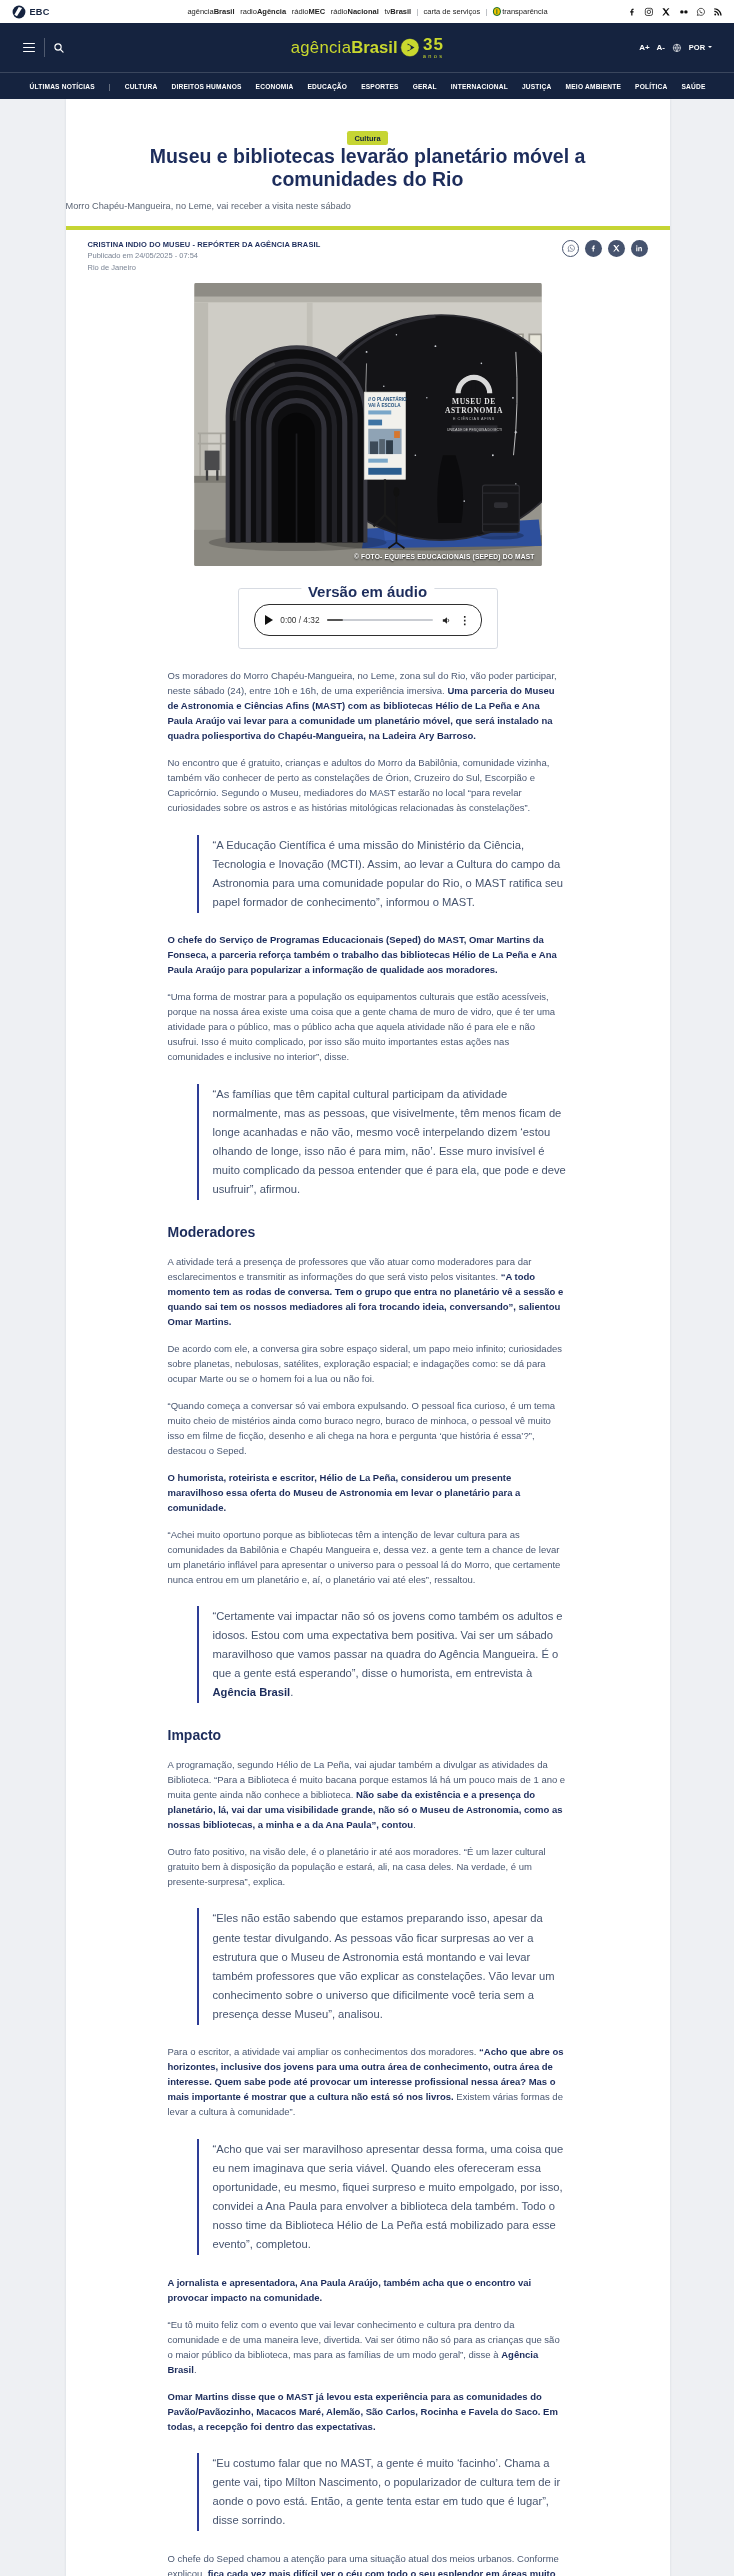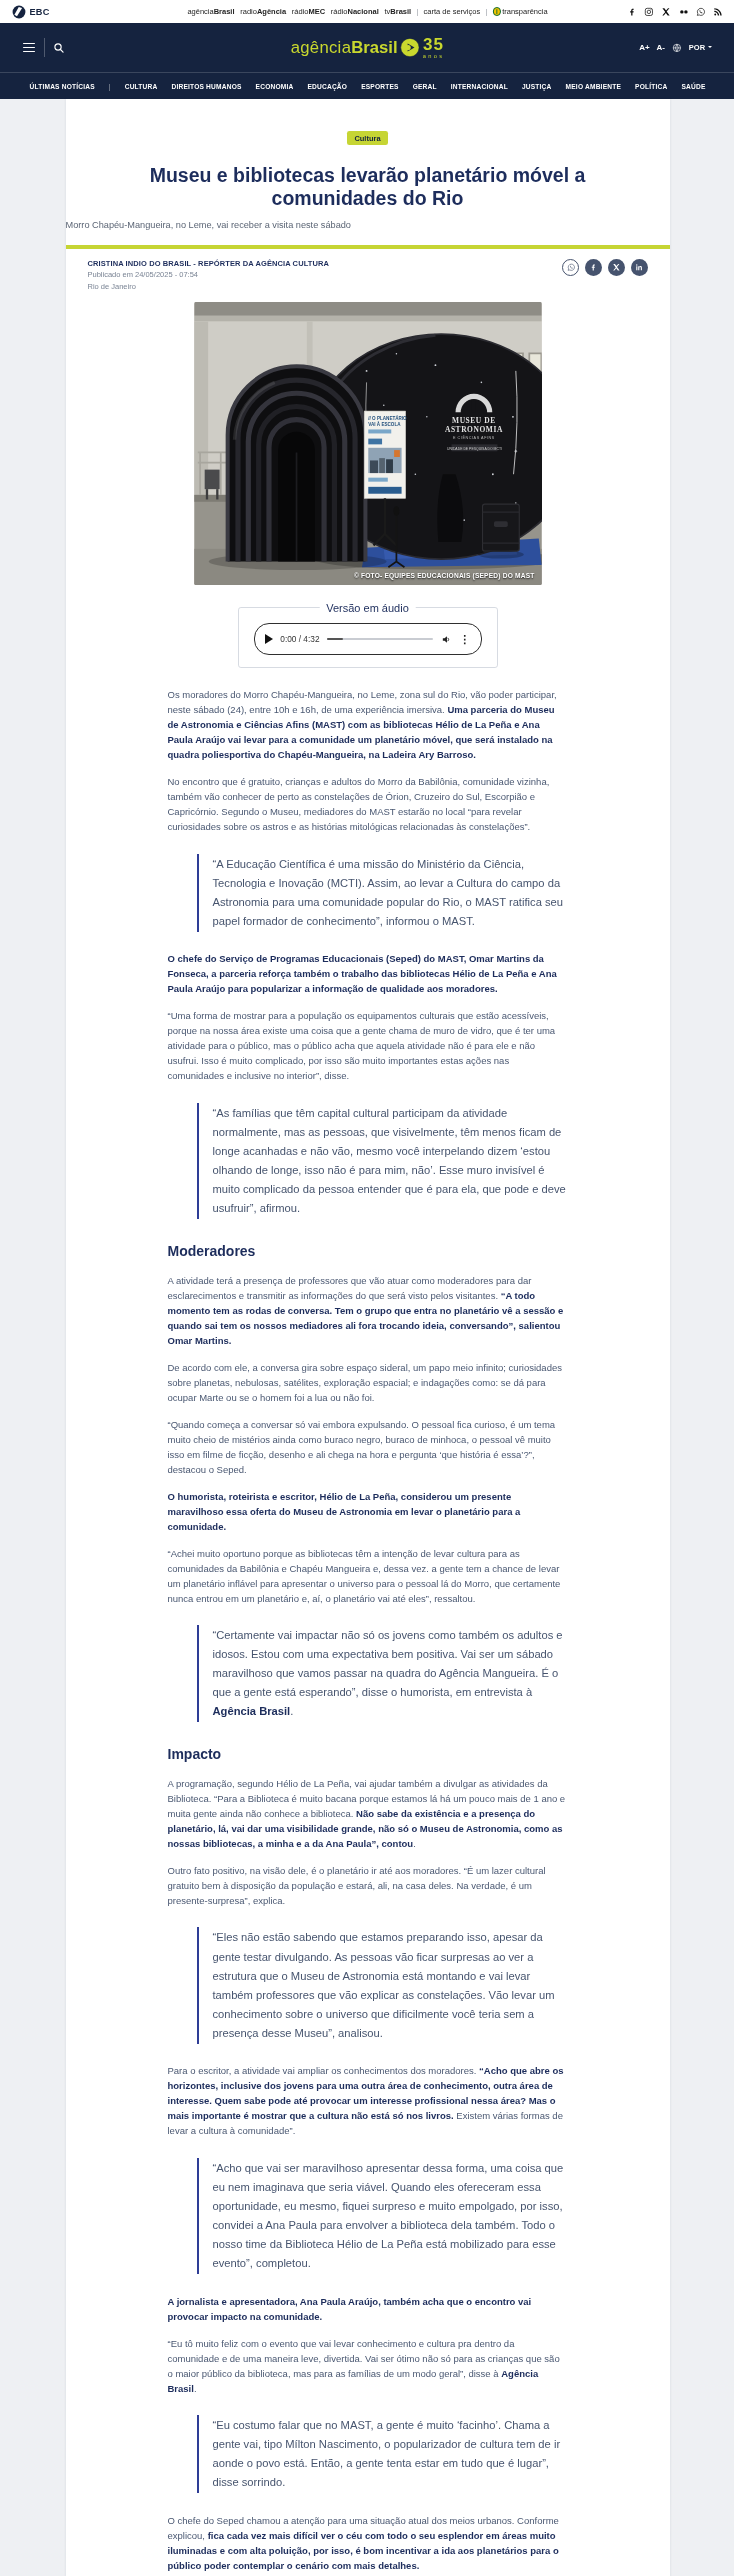--- a/index.html
+++ b/index.html
@@ -45,38 +45,38 @@
   .chev{width:0;height:0;border-left:2.3px solid transparent;border-right:2.3px solid transparent;border-top:2.9px solid #fff;display:inline-block;}
 
   
   .mainnav{background:#15233f;border-top:0.6px solid rgba(255,255,255,.16);height:26.4px;display:flex;align-items:center;justify-content:center;gap:14px;}
   .nav-item{color:#fff;font-size:6.6px;font-weight:700;letter-spacing:0.2px;white-space:nowrap;}
   .nav-sep{color:rgba(255,255,255,.55);font-size:7px;}
 
   
   .card{width:604px;margin:0 auto 10.3px;background:#fff;border-radius:0 0 5.7px 5.7px;box-shadow:0 0.6px 2.9px rgba(20,30,60,.10);padding-top:32px;overflow:hidden;}
   .badge{display:block;margin:0 auto;width:max-content;background:#c6d534;color:#15233f;font-weight:700;font-size:7.5px;padding:2.3px 7.5px;border-radius:2.3px;}
-  h1.title{width:448px;margin:19px auto 0;text-align:center;color:#1d2d5c;font-size:19.5px;line-height:1.18;font-weight:700;}
+  h1.title{width:448px;margin:0 auto 0;text-align:center;color:#1d2d5c;font-size:19.5px;line-height:1.18;font-weight:700;}
   .subtitle{text-align:left;color:#5b6575;font-size:9.2px;margin:10.3px 0 0;}
   .accent-divider{height:3.4px;background:#c6d534;margin-top:15px;}
 
   .byline-row{display:flex;justify-content:space-between;align-items:flex-start;padding:10.3px 22px 2.3px;}
   .author{font-size:7.5px;font-weight:700;color:#1d2d5c;letter-spacing:0.1px;}
   .pub,.loc{font-size:7.5px;color:#7a8494;margin-top:2.3px;}
   .share-row{display:flex;gap:5.7px;}
   .circle-icon{width:17px;height:17px;border-radius:50%;display:flex;align-items:center;justify-content:center;background:#46536e;color:#fff;box-sizing:border-box;}
   .circle-icon svg{width:8.6px;height:8.6px;}
   .circle-icon.outline{background:#fff;border:1px solid #46536e;color:#46536e;}
 
   figure.photo{width:348px;margin:9.2px auto 0;position:relative;padding:0;}
   figure.photo svg{display:block;border-radius:1.7px;}
   .credit{position:absolute;right:7px;bottom:5.7px;color:#fff;font-size:6.6px;font-weight:700;letter-spacing:0.2px;text-shadow:0 0.6px 1.7px rgba(0,0,0,.8);}
 
   .audio-box{width:260px;margin:22px auto 0;border:0.6px solid #d7dbe2;border-radius:2.9px;padding:15px 15px 11.5px;position:relative;box-sizing:border-box;}
-  .audio-legend{position:absolute;top:-5.7px;left:50%;transform:translateX(-50%);background:#fff;padding:0 7px;font-weight:400;font-size:11px;color:#1d2d5c;white-space:nowrap;}
+  .audio-legend{position:absolute;top:-5.7px;left:50%;transform:translateX(-50%);background:#fff;padding:0 7px;font-weight:700;font-size:15px;color:#1d2d5c;white-space:nowrap;}
   .player{height:30px;border:0.9px solid #2f2f2f;border-radius:15px;display:flex;align-items:center;padding:0 10.3px;gap:7.5px;}
   .play-btn{width:0;height:0;border-left:8px solid #111;border-top:5.2px solid transparent;border-bottom:5.2px solid transparent;cursor:pointer;flex:0 0 auto;}
   .time{font-size:8.3px;color:#333;white-space:nowrap;}
   .track{flex:1;height:2.3px;background:#c9ccd2;border-radius:1.1px;position:relative;cursor:pointer;}
   .track-fill{position:absolute;left:0;top:0;height:100%;width:16px;background:#555;border-radius:1.1px;}
   .vol{color:#222;}
   .vol svg{width:11px;height:11px;}
   .kebab{font-size:11px;color:#222;font-weight:700;line-height:1;cursor:pointer;}
 
   .article-body{width:400px;margin:19.5px auto 0;color:#4a5872;font-size:9.5px;line-height:1.58;}
@@ -219,21 +219,21 @@
   </nav>
 
 <main class="card">
   <a class="badge">Cultura</a>
   <h1 class="title">Museu e bibliotecas levarão planetário móvel a comunidades do Rio</h1>
   <p class="subtitle">Morro Chapéu-Mangueira, no Leme, vai receber a visita neste sábado</p>
   <div class="accent-divider"></div>
 
   <div class="byline-row">
     <div>
-      <div class="author">CRISTINA INDIO DO BRASIL - REPÓRTER DA AGÊNCIA CULTURA</div>
+      <div class="author">CRISTINA INDIO DO MUSEU - REPÓRTER DA AGÊNCIA BRASIL</div>
       <div class="pub">Publicado em 24/05/2025 - 07:54</div>
       <div class="loc">Rio de Janeiro</div>
     </div>
     <div class="share-row">
         <a class="circle-icon outline">
           <svg viewBox="0 0 24 24" fill="none" stroke="currentColor" stroke-width="1.7">
             <path d="M12.1 3.2a8.7 8.7 0 0 0-7.6 13l-1.2 4.4 4.5-1.2a8.7 8.7 0 1 0 4.3-16.2z"></path>
             <path d="M8.8 8.3c.3-.6 1-.7 1.3-.2l.8 1.4c.2.3.1.7-.2 1l-.5.5c.3 1 1.4 2.1 2.4 2.5l.6-.5c.3-.3.7-.3 1-.1l1.4.9c.5.3.4 1-.1 1.3-3.2 1.7-7.9-4.1-6.7-6.8z" fill="currentColor" stroke="none"></path>
           </svg>
         </a>
@@ -409,20 +409,21 @@
       <p><span>Outro fato positivo, na visão dele, é o planetário ir até aos moradores. “É um lazer cultural gratuito bem à disposição da população e estará, ali, na casa deles. Na verdade, é um presente-surpresa”, explica.</span></p>
       <blockquote>
         <p><span>“Eles não estão sabendo que estamos preparando isso, apesar da gente testar divulgando. As pessoas vão ficar surpresas ao ver a estrutura que o Museu de Astronomia está montando e vai levar também professores que vão explicar as constelações. Vão levar um conhecimento sobre o universo que dificilmente você teria sem a presença desse Museu”, analisou.</span></p>
       </blockquote>
       <p><span>Para o escritor, a atividade vai ampliar os conhecimentos dos moradores. </span><span class="b">“Acho que abre os horizontes, inclusive dos jovens para uma outra área de conhecimento, outra área de interesse. Quem sabe pode até provocar um interesse profissional nessa área? Mas o mais importante é mostrar que a cultura não está só nos livros.</span><span> Existem várias formas de levar a cultura à comunidade”.</span></p>
       <blockquote>
         <p><span>“Acho que vai ser maravilhoso apresentar dessa forma, uma coisa que eu nem imaginava que seria viável. Quando eles ofereceram essa oportunidade, eu mesmo, fiquei surpreso e muito empolgado, por isso, convidei a Ana Paula para envolver a biblioteca dela também. Todo o nosso time da Biblioteca Hélio de La Peña está mobilizado para esse evento”, completou.</span></p>
       </blockquote>
       <p><span class="b">A jornalista e apresentadora, Ana Paula Araújo, também acha que o encontro vai provocar impacto na comunidade.</span></p>
       <p><span>“Eu tô muito feliz com o evento que vai levar conhecimento e cultura pra dentro da comunidade e de uma maneira leve, divertida. Vai ser ótimo não só para as crianças que são o maior público da biblioteca, mas para as famílias de um modo geral”, disse à </span><span class="b">Agência Brasil</span><span>.</span></p>
+      <p><span class="b">Omar Martins disse que o MAST já levou esta experiência para as comunidades do Pavão/Pavãozinho, Macacos Maré, Alemão, São Carlos, Rocinha e Favela do Saco. Em todas, a recepção foi dentro das expectativas.</span></p>
       <blockquote>
         <p><span>“Eu costumo falar que no MAST, a gente é muito ‘facinho’. Chama a gente vai, tipo Mílton Nascimento, o popularizador de cultura tem de ir aonde o povo está. Então, a gente tenta estar em tudo que é lugar”, disse sorrindo.</span></p>
       </blockquote>
       <p><span>O chefe do Seped chamou a atenção para uma situação atual dos meios urbanos. Conforme explicou, </span><span class="b">fica cada vez mais difícil ver o céu com todo o seu esplendor em áreas muito iluminadas e com alta poluição, por isso, é bom incentivar a ida aos planetários para o público poder contemplar o cenário com mais detalhes.</span></p>
     </div>
 
 </main>
 
 
 </body></html>

